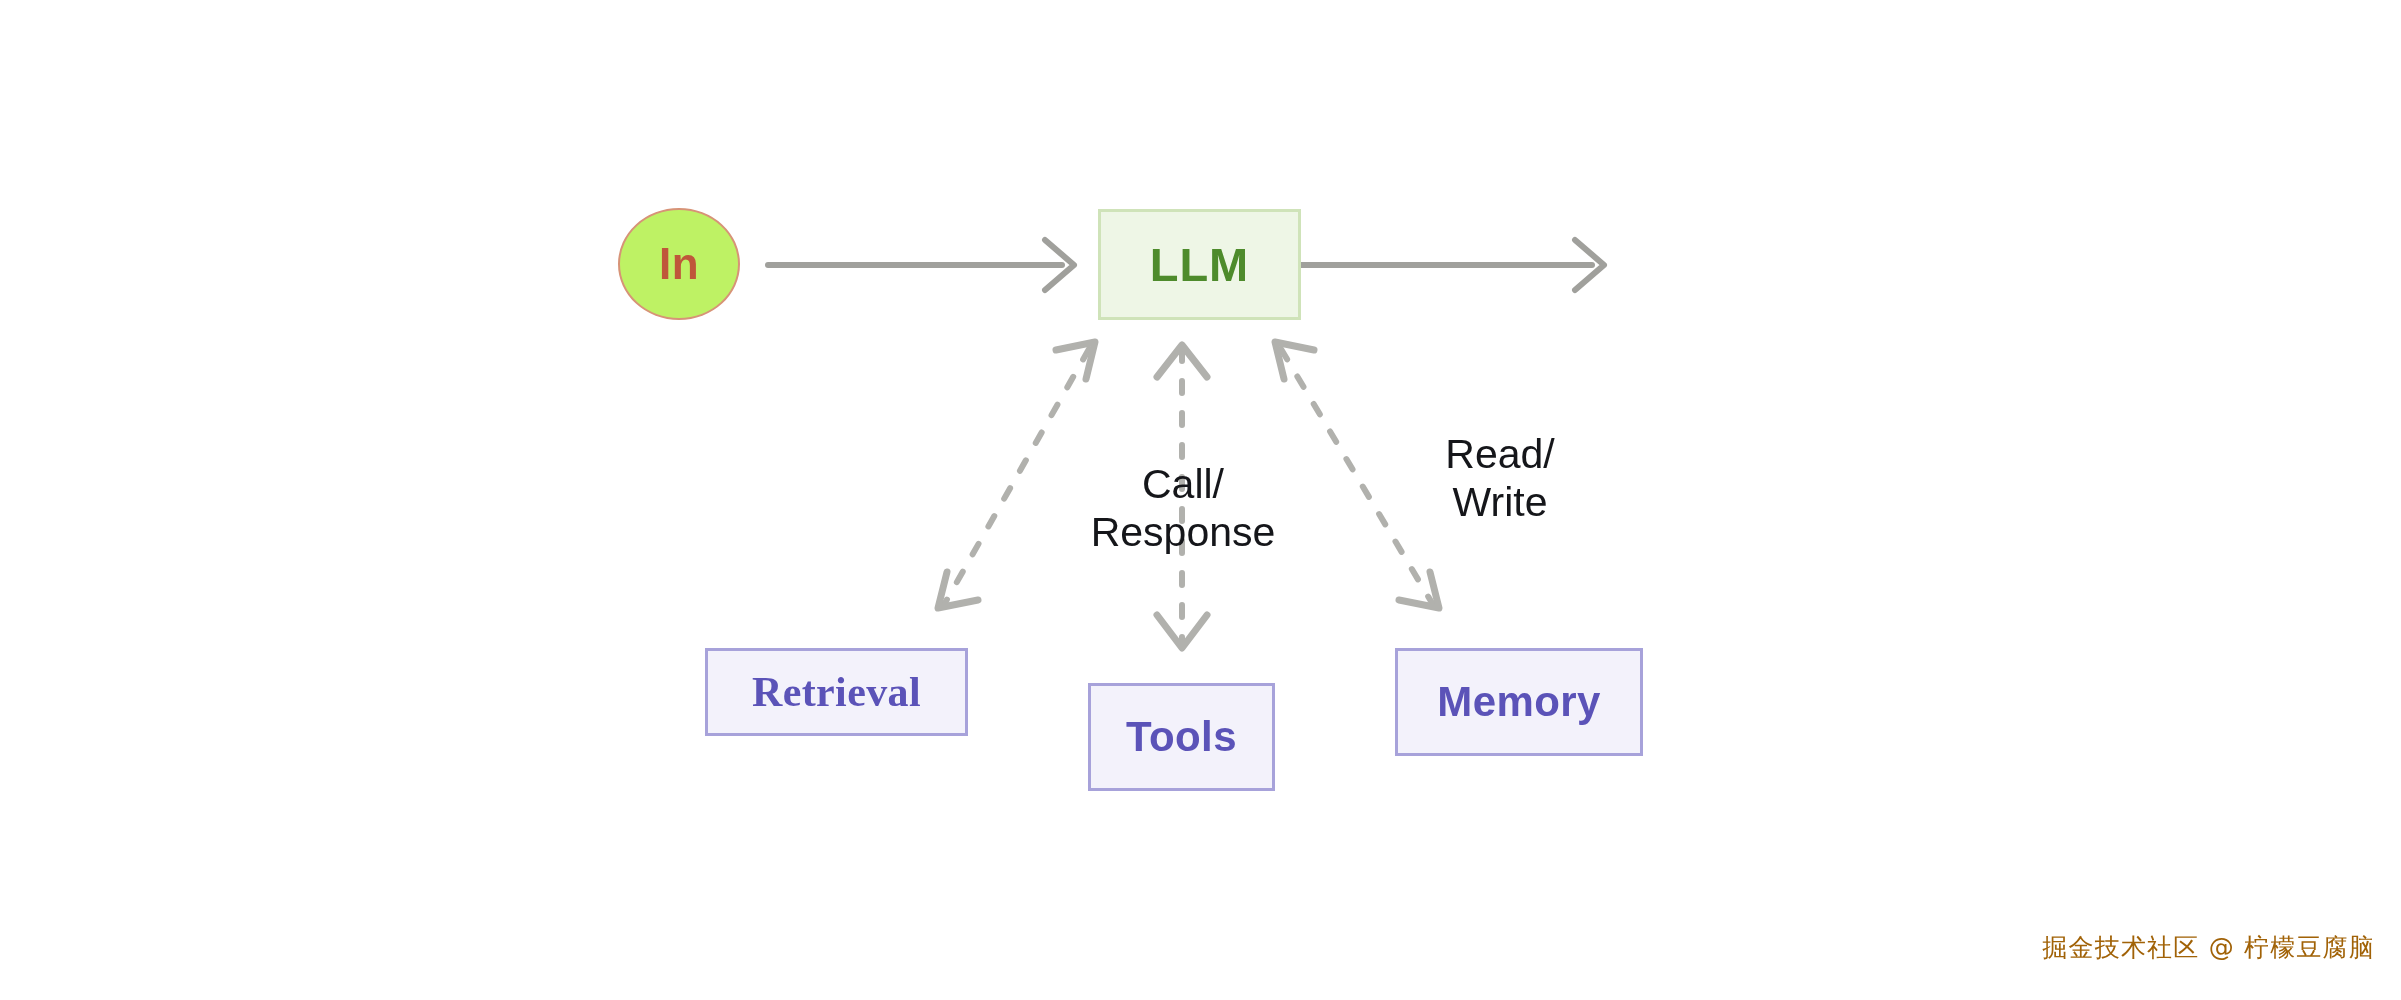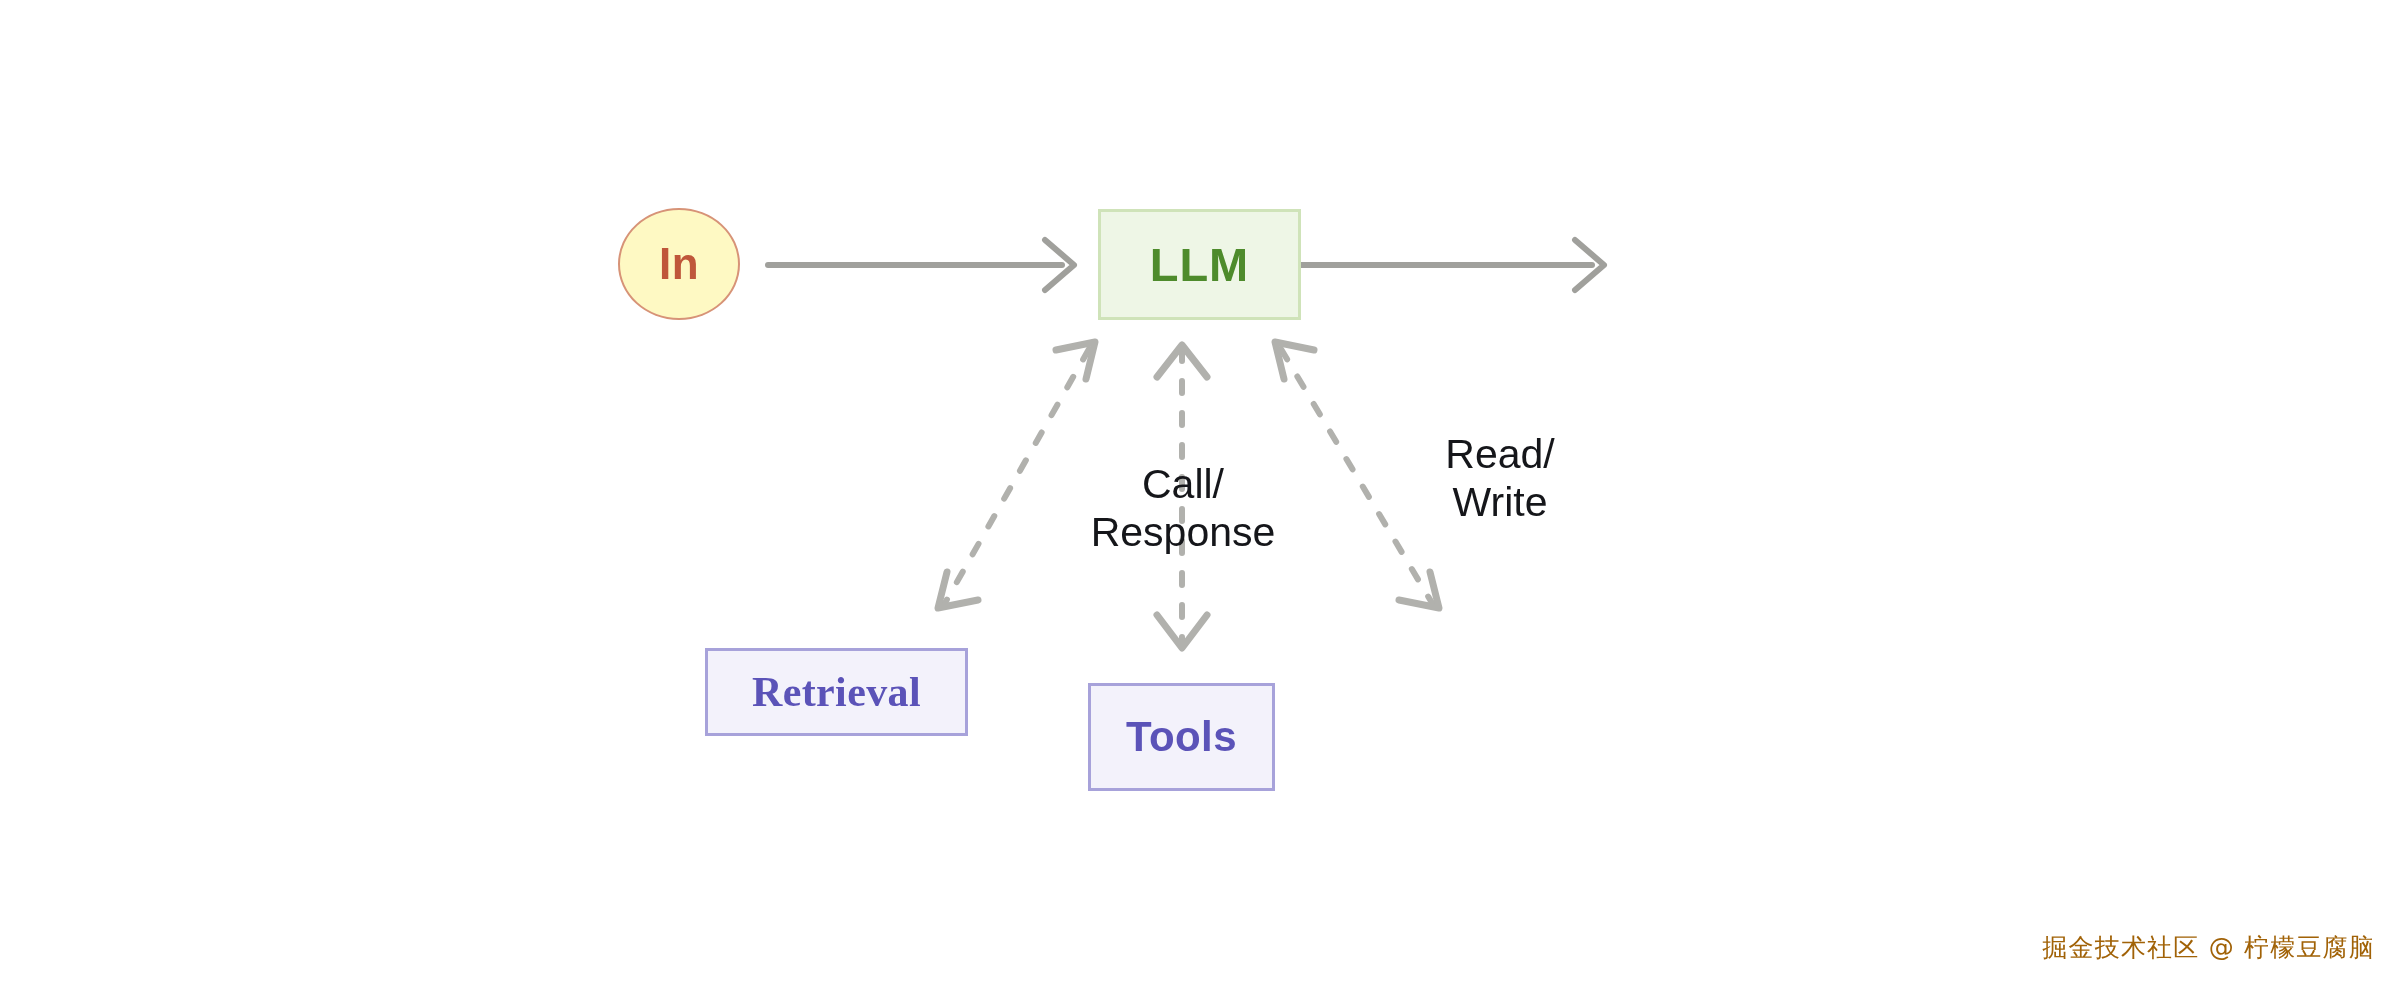--- a/index.html
+++ b/index.html
@@ -43,21 +43,21 @@
     text-align: center;
     line-height: 1.05;
   }
 
   .node-in {
     left: 618px;
     top: 208px;
     width: 122px;
     height: 112px;
     border: 2px solid #d79377;
-    background: #fef9c3;
+    background: #bef264;
     border-radius: 61px / 56px;
   }
   .node-out {
     left: 1631px;
     top: 208px;
     width: 158px;
     height: 112px;
     border: 2px solid #d79377;
     background: #fcf0eb;
     border-radius: 56px;
@@ -198,20 +198,23 @@
 
 
   <div class="node node-sub node-retrieval">
     <span class="node-sub-label">Retrieval</span>
   </div>
 
   <div class="node node-sub node-tools">
     <span class="node-sub-label">Tools</span>
   </div>
 
+  <div class="node node-sub node-memory">
+    <span class="node-sub-label">Memory</span>
+  </div>
 
 
   <div class="edge-label lbl-call">Call/
 Response</div>
 
   <div class="edge-label lbl-read">Read/
 Write</div>
 
   <div class="watermark">掘金技术社区 @ 柠檬豆腐脑</div>
 

